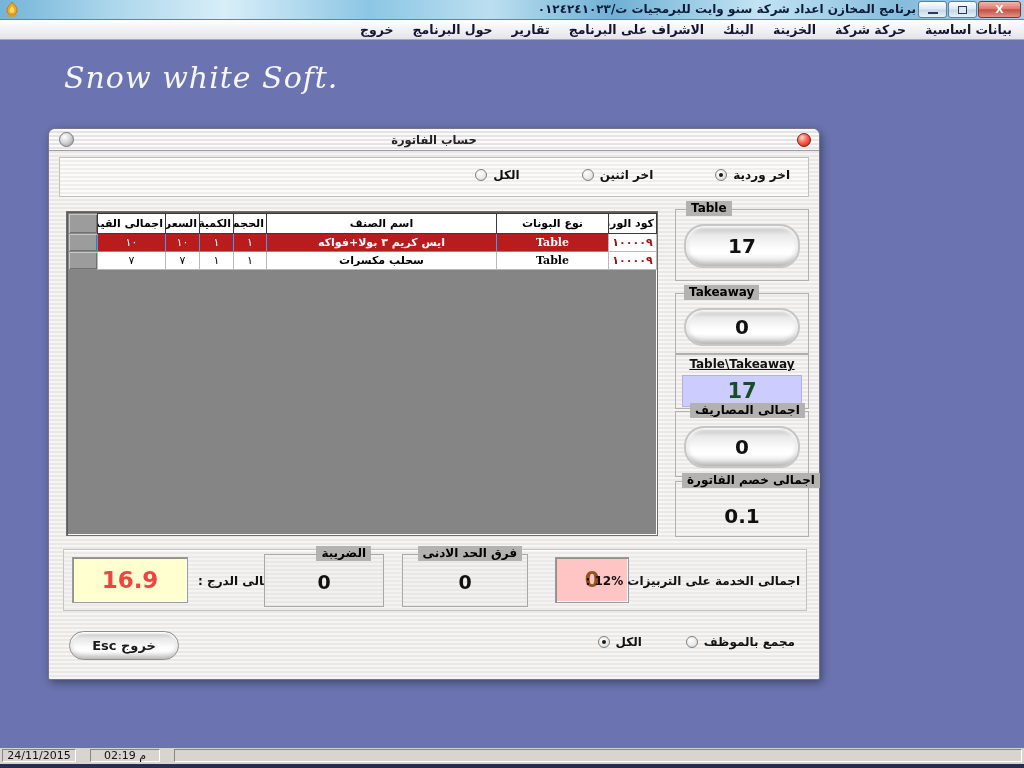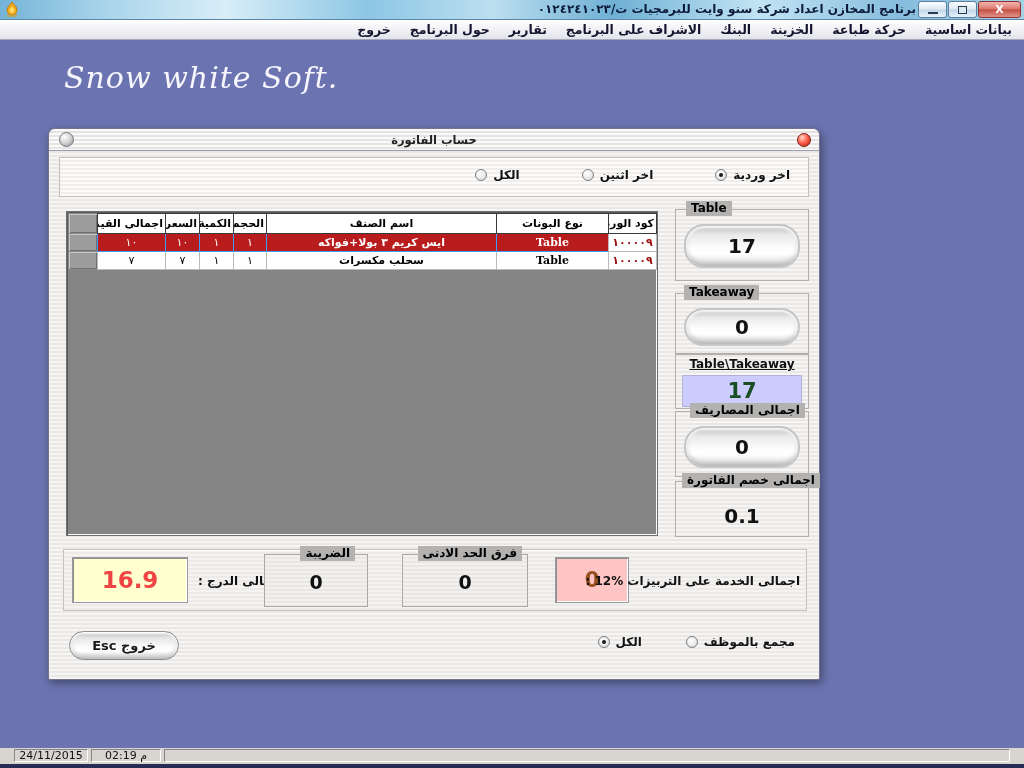--- a/index.html
+++ b/index.html
@@ -87,32 +87,32 @@
 
   
   .summary { position:absolute; left:14px; top:420px; width:744px; height:62px;
     background:repeating-linear-gradient(180deg,#f4f3f2 0 2px,#eceae8 2px 4px);
     border:1px solid #c6c4c2; box-shadow:inset 0 1px 0 #fff; }
   .valbox { position:absolute; border:1px solid #9a9a9a; box-shadow:inset 1px 1px 0 #8f8f8f, inset -1px -1px 0 #ffffff;
     display:flex; align-items:center; justify-content:center; font-weight:bold; }
   .yellow { left:8px; top:7px; width:116px; height:46px; background:#ffffcf; color:#ef4444; font-size:23px; }
   .pink { left:491px; top:7px; width:74px; height:46px; background:#ffc4c4; color:#96501e; font-size:21px; }
   .slabel { position:absolute; font-size:12px; font-weight:bold; color:#111; direction:rtl; white-space:nowrap; }
-  .sgroup { position:absolute; top:4px; width:104px; height:53px; border:1px solid #aaa8a6; background:repeating-linear-gradient(180deg,#f2f1f0 0 2px,#e9e7e5 2px 4px); }
+  .sgroup { position:absolute; top:4px; width:120px; height:53px; border:1px solid #aaa8a6; background:repeating-linear-gradient(180deg,#f2f1f0 0 2px,#e9e7e5 2px 4px); }
   .sgroup .gval { position:absolute; left:0; right:0; top:16px; text-align:center; font-size:19px; font-weight:bold; color:#101010; }
 
   
   .btn { position:absolute; border:1px solid #8e8e8e; border-radius:15px;
     background:linear-gradient(180deg,#b9b9b9 0%,#e6e6e6 22%,#fbfbfb 55%,#ffffff 70%,#dadada 100%);
     box-shadow:inset 0 2px 2px #fff, inset 0 -3px 5px rgba(0,0,0,.16);
     display:flex; align-items:center; justify-content:center; font-size:13px; font-weight:bold; color:#1a1a1a; direction:rtl; cursor:default; }
   .footer-radios { position:absolute; right:24px; top:506px; display:flex; direction:rtl; gap:44px; }
 
   
-  .statusbar { position:absolute; left:0; top:748px; width:1024px; height:16px; background:#d8d5d0; display:flex; gap:3px; padding:1px 14px; }
+  .statusbar { position:absolute; left:0; top:748px; width:1024px; height:16px; background:#d8d5d0; display:flex; gap:14px; padding:1px 2px; }
   .spanel { height:13px; border:1px solid; border-color:#868686 #ffffff #ffffff #868686; background:#d8d5d0;
     font-size:11px; color:#111; display:flex; align-items:center; justify-content:center; white-space:nowrap; }
   .sp-date { width:74px; }
   .sp-time { width:70px; }
   .sp-rest { flex:1; }
   .bottom-strip { position:absolute; left:0; top:764px; width:1024px; height:4px; background:#262c54; }
 </style>
 </head>
 <body>
 
@@ -129,21 +129,21 @@
       </div>
     <div class="wbtn">
         <div class="glyph-restore"></div>
       </div>
     <div class="wbtn close">X</div>
   </div>
 </div>
 
 <div class="menubar">
   <span class="menu-item">بيانات اساسية</span>
-  <span class="menu-item">حركة طباعة</span>
+  <span class="menu-item">حركة شركة</span>
   <span class="menu-item">الخزينة</span>
   <span class="menu-item">البنك</span>
   <span class="menu-item">الاشراف على البرنامج</span>
   <span class="menu-item">تقارير</span>
   <span class="menu-item">حول البرنامج</span>
   <span class="menu-item">خروج</span>
 </div>
 
 <div class="brand">Snow white Soft.</div>
 

